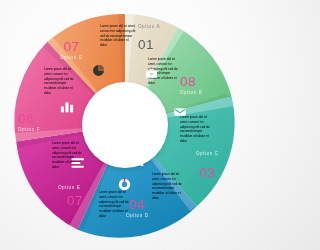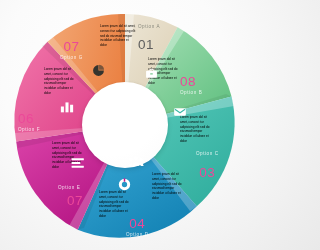--- a/index.html
+++ b/index.html
@@ -174,21 +174,21 @@
     <div class="num" style="margin-top:9px;">03</div>
   </div>
   <div class="lbl c-lite body" style="left:180px;top:115px;width:33px;">Lorem ipsum dol sit amet, consect tur adipisicing elit sed do eiusmod tempor incididun ut labore et dolor</div>
   <div class="ic" style="left:173px;top:105px;">
     <svg width="14" height="14" viewBox="0 0 24 24">
       <rect x="2" y="5.5" width="20" height="13" rx="1.8" fill="#fff"></rect>
       <path d="M3.2 7.2 12 13.3l8.8-6.1" fill="none" stroke="#3bb8a8" stroke-width="1.9"></path>
     </svg>
   </div>
 
-  <div class="lbl c-lite" style="left:126px;top:198px;text-align:center;margin-top:19px;">
+  <div class="lbl c-lite" style="left:126px;top:198px;text-align:center;">
     <div class="num">04</div>
     <div class="opt" style="margin-top:2px;">Option D</div>
   </div>
   <div class="lbl c-lite body" style="left:152px;top:172px;width:33px;">Lorem ipsum dol sit amet, consect tur adipisicing elit sed do eiusmod tempor incididun ut labore et dolor</div>
   <div class="ic" style="left:128px;top:155px;">
     <svg width="16" height="13" viewBox="0 0 30 22">
       <circle cx="15" cy="5" r="3.5" fill="#fff"></circle>
       <circle cx="5.5" cy="7" r="3" fill="#fff"></circle>
       <circle cx="24.5" cy="7" r="3" fill="#fff"></circle>
       <path d="M9 19c0-3.6 2.7-6.4 6-6.4s6 2.8 6 6.4z" fill="#fff"></path>

